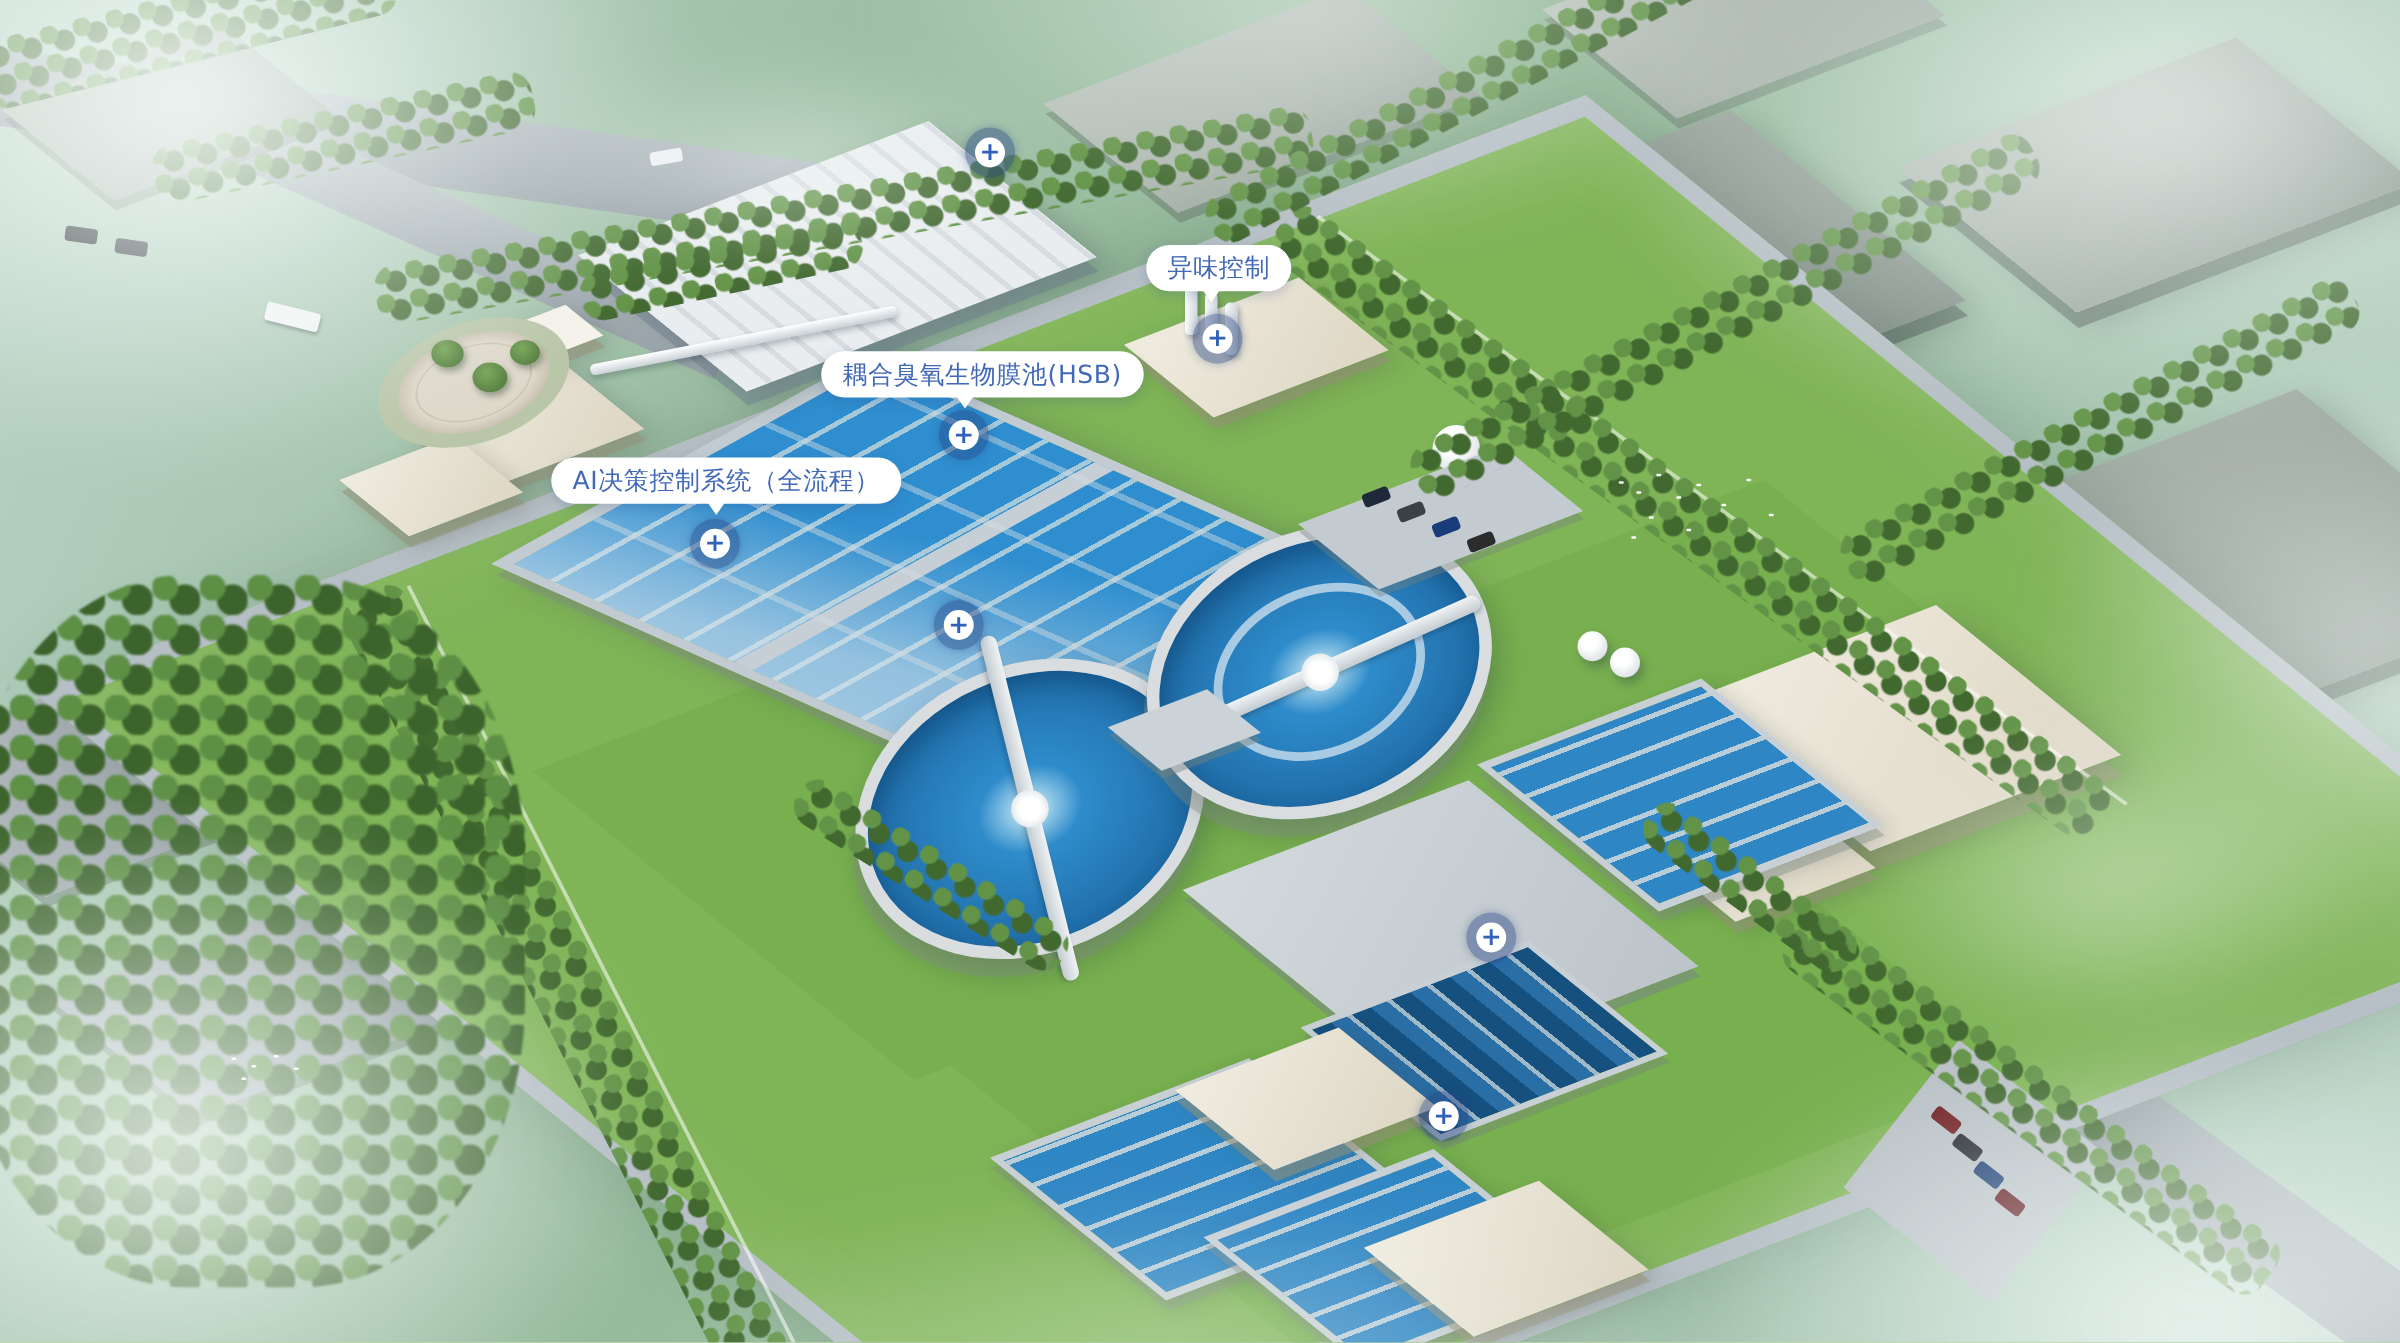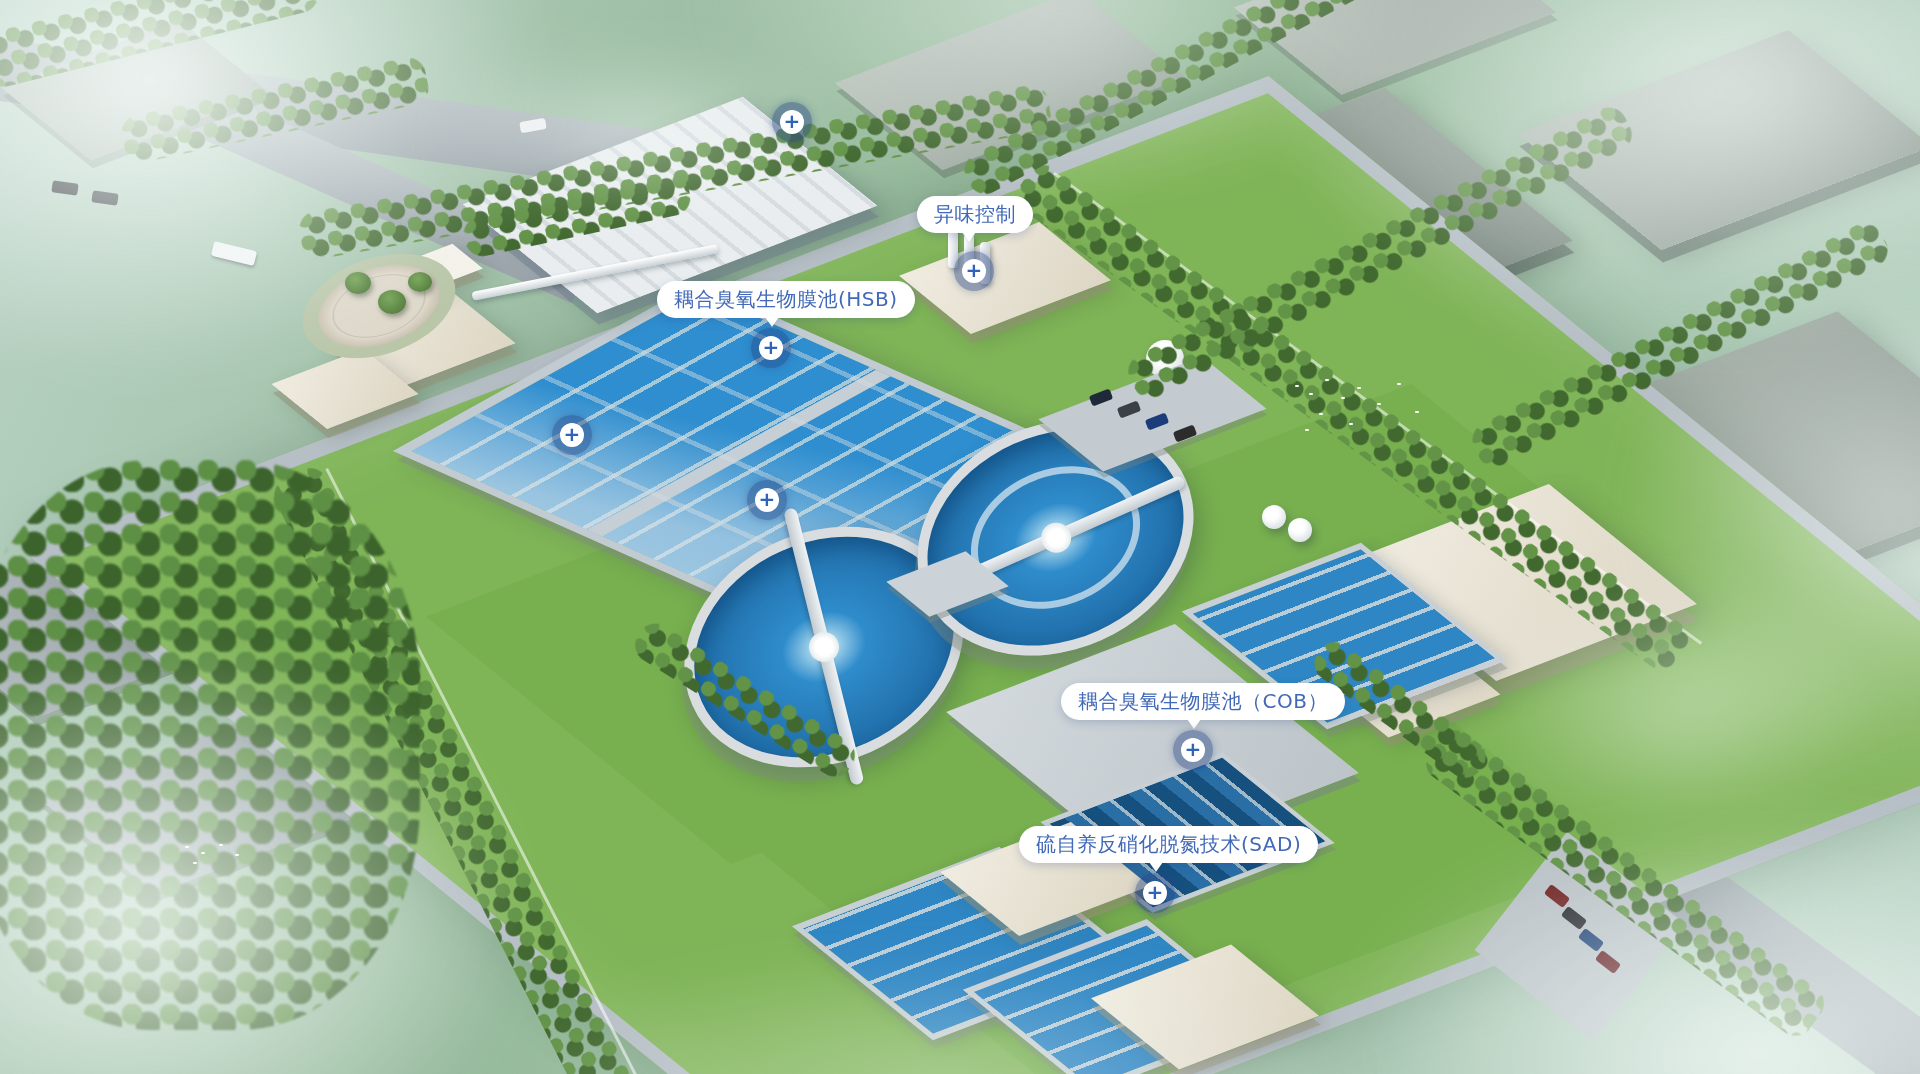--- a/index.html
+++ b/index.html
@@ -229,37 +229,33 @@
   </div>
 
   <div class="abs callout c3">
     <span class="pill">耦合臭氧生物膜池(HSB)</span>
     <div class="tail t3"></div>
   </div>
   <div class="abs marker m3">
     <div class="disc">+</div>
   </div>
 
+  <div class="abs callout c4">
+    <span class="pill">AI决策控制系统（全流程）</span>
+    <div class="tail t4"></div>
+  </div>
   <div class="abs marker m4">
     <div class="disc">+</div>
   </div>
 
   <div class="abs marker m5">
     <div class="disc">+</div>
   </div>
 
-  <div class="abs callout c6">
-    <span class="pill">耦合臭氧生物膜池（COB）</span>
-    <div class="tail t6"></div>
-  </div>
   <div class="abs marker m6">
     <div class="disc">+</div>
   </div>
 
-  <div class="abs callout c7">
-    <span class="pill">硫自养反硝化脱氮技术(SAD)</span>
-    <div class="tail t7"></div>
-  </div>
   <div class="abs marker m7">
     <div class="disc">+</div>
   </div>
 
 </div>
 
 </body></html>

